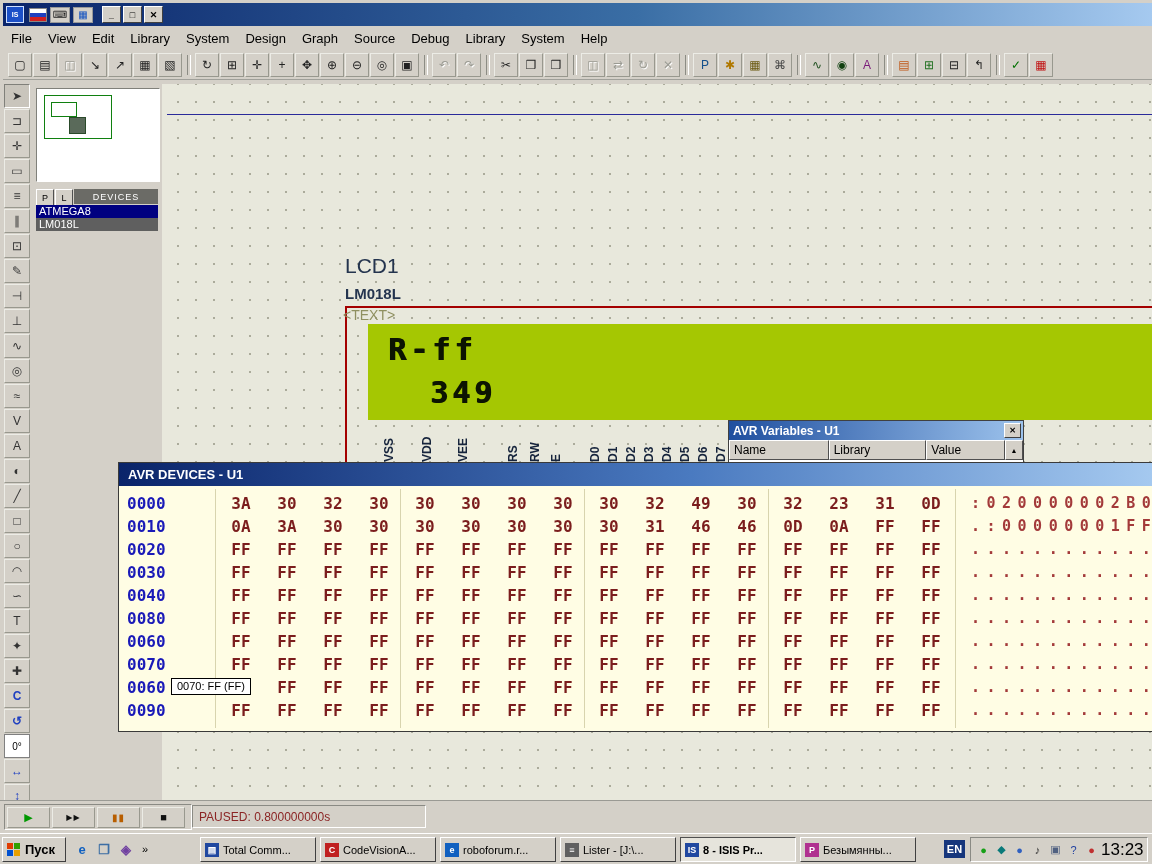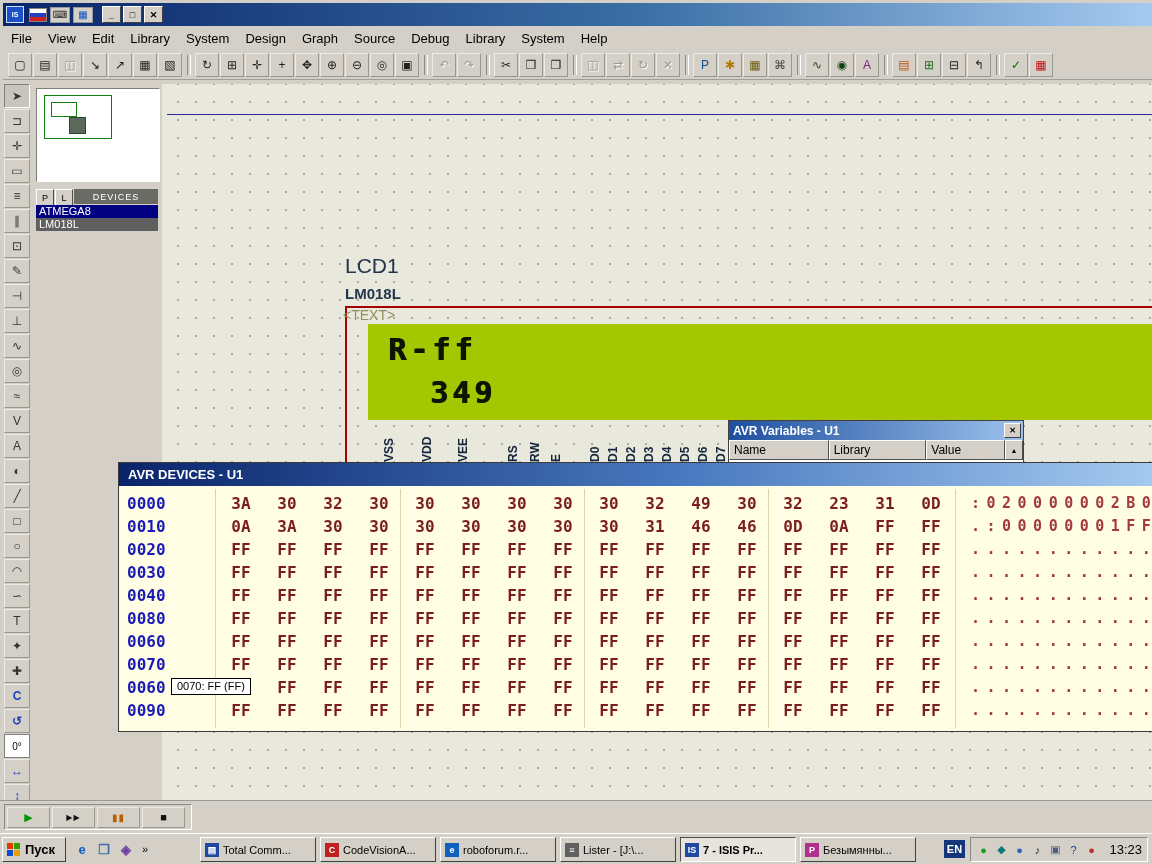--- a/index.html
+++ b/index.html
@@ -122,21 +122,21 @@
   .task{width:116px;height:25px;background:#d4d0c8;border:1px solid;border-color:#fff #404040 #404040 #fff;
     display:flex;align-items:center;gap:4px;padding:0 4px;font-size:11px;white-space:nowrap;overflow:hidden;box-sizing:border-box;}
   .task.active{border-color:#505050 #fff #fff #505050;background:#e6e4dc;font-weight:bold;}
   .task-icon{width:14px;height:14px;flex:none;color:#fff;font-size:9px;font-weight:bold;
     display:inline-flex;align-items:center;justify-content:center;}
   .langbox{position:absolute;left:944px;top:6px;width:21px;height:18px;background:#16367c;color:#fff;
     font-size:11px;font-weight:bold;display:flex;align-items:center;justify-content:center;}
   .traybox{position:absolute;left:970px;top:3px;width:178px;height:25px;border:1px solid;
     border-color:#8a8a84 #fff #fff #8a8a84;display:flex;align-items:center;gap:2px;padding:0 5px;box-sizing:border-box;}
   .tray-ic{width:15px;height:15px;display:inline-flex;align-items:center;justify-content:center;font-size:11px;flex:none;}
-  .clock{margin-left:auto;font-size:13px;}
+  .clock{margin-left:auto;font-size:17px;}
 </style>
 </head>
 <body>
 
 <div id="desk">
 
   <div class="titlebar">
     <span class="appicon">IS</span>
     <span class="flagicon">
         <i class="f-w"></i>
@@ -287,20 +287,21 @@
       </div>
   </div>
 
   <div class="ctrlstrip">
     <div class="simpanel">
       <span class="simbtn play">▶</span>
       <span class="simbtn step">▶▶</span>
       <span class="simbtn pause">▮▮</span>
       <span class="simbtn stop">■</span>
     </div>
+    <div class="msgbox">PAUSED: 0.800000000s</div>
   </div>
 
 
   <div class="varwin">
     <div class="vtitle">
       <span class="vtitletext">AVR Variables - U1</span>
       <span class="vclose">✕</span>
     </div>
     <div class="vhead" id="vhead">
         <span class="vcell" style="width: 100px;">Name</span>
@@ -554,21 +555,21 @@
         <div class="task">
           <span class="task-icon" style="background: rgb(16, 96, 192);">e</span>
           <span>roboforum.r...</span>
         </div>
         <div class="task">
           <span class="task-icon" style="background: rgb(96, 96, 96);">≡</span>
           <span>Lister - [J:\...</span>
         </div>
         <div class="task active">
           <span class="task-icon" style="background: rgb(32, 72, 160);">IS</span>
-          <span>7 - ISIS Pr...</span>
+          <span>8 - ISIS Pr...</span>
         </div>
         <div class="task">
           <span class="task-icon" style="background: rgb(176, 48, 144);">P</span>
           <span>Безымянны...</span>
         </div>
       </div>
     <div class="langbox">EN</div>
     <div class="traybox">
       <span id="tray" style="display:flex;gap:3px;align-items:center">
           <span class="tray-ic" style="color: rgb(24, 160, 24);">●</span>

